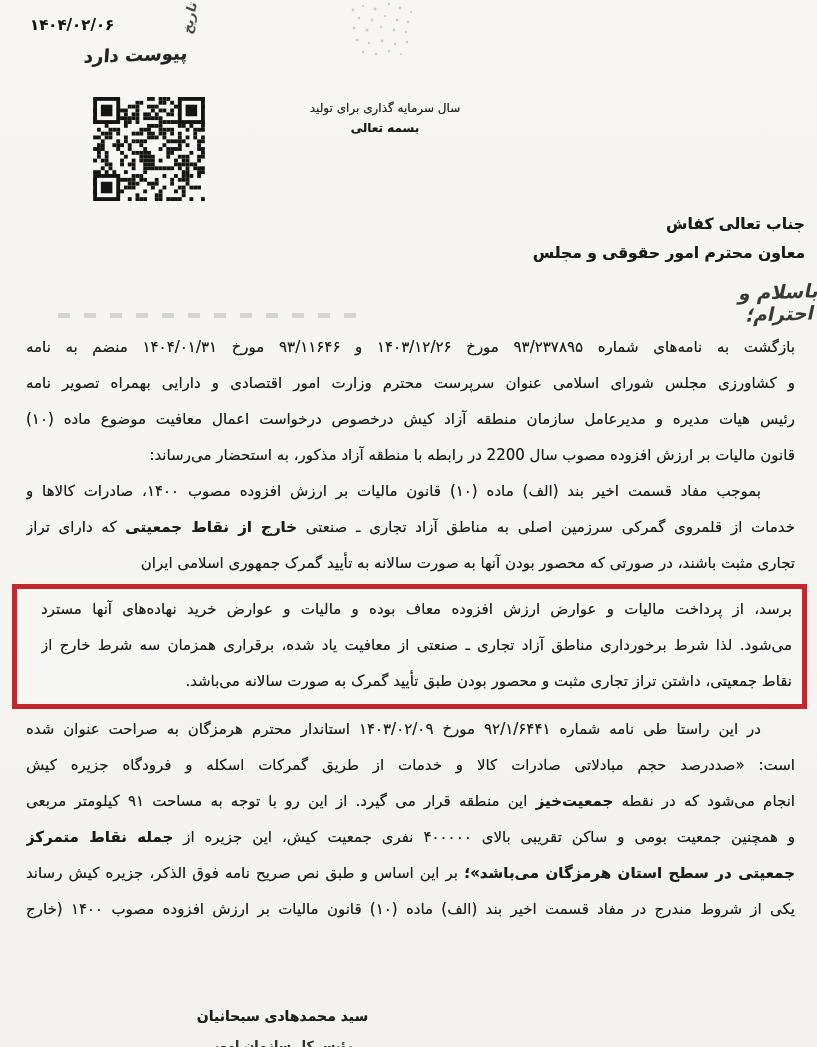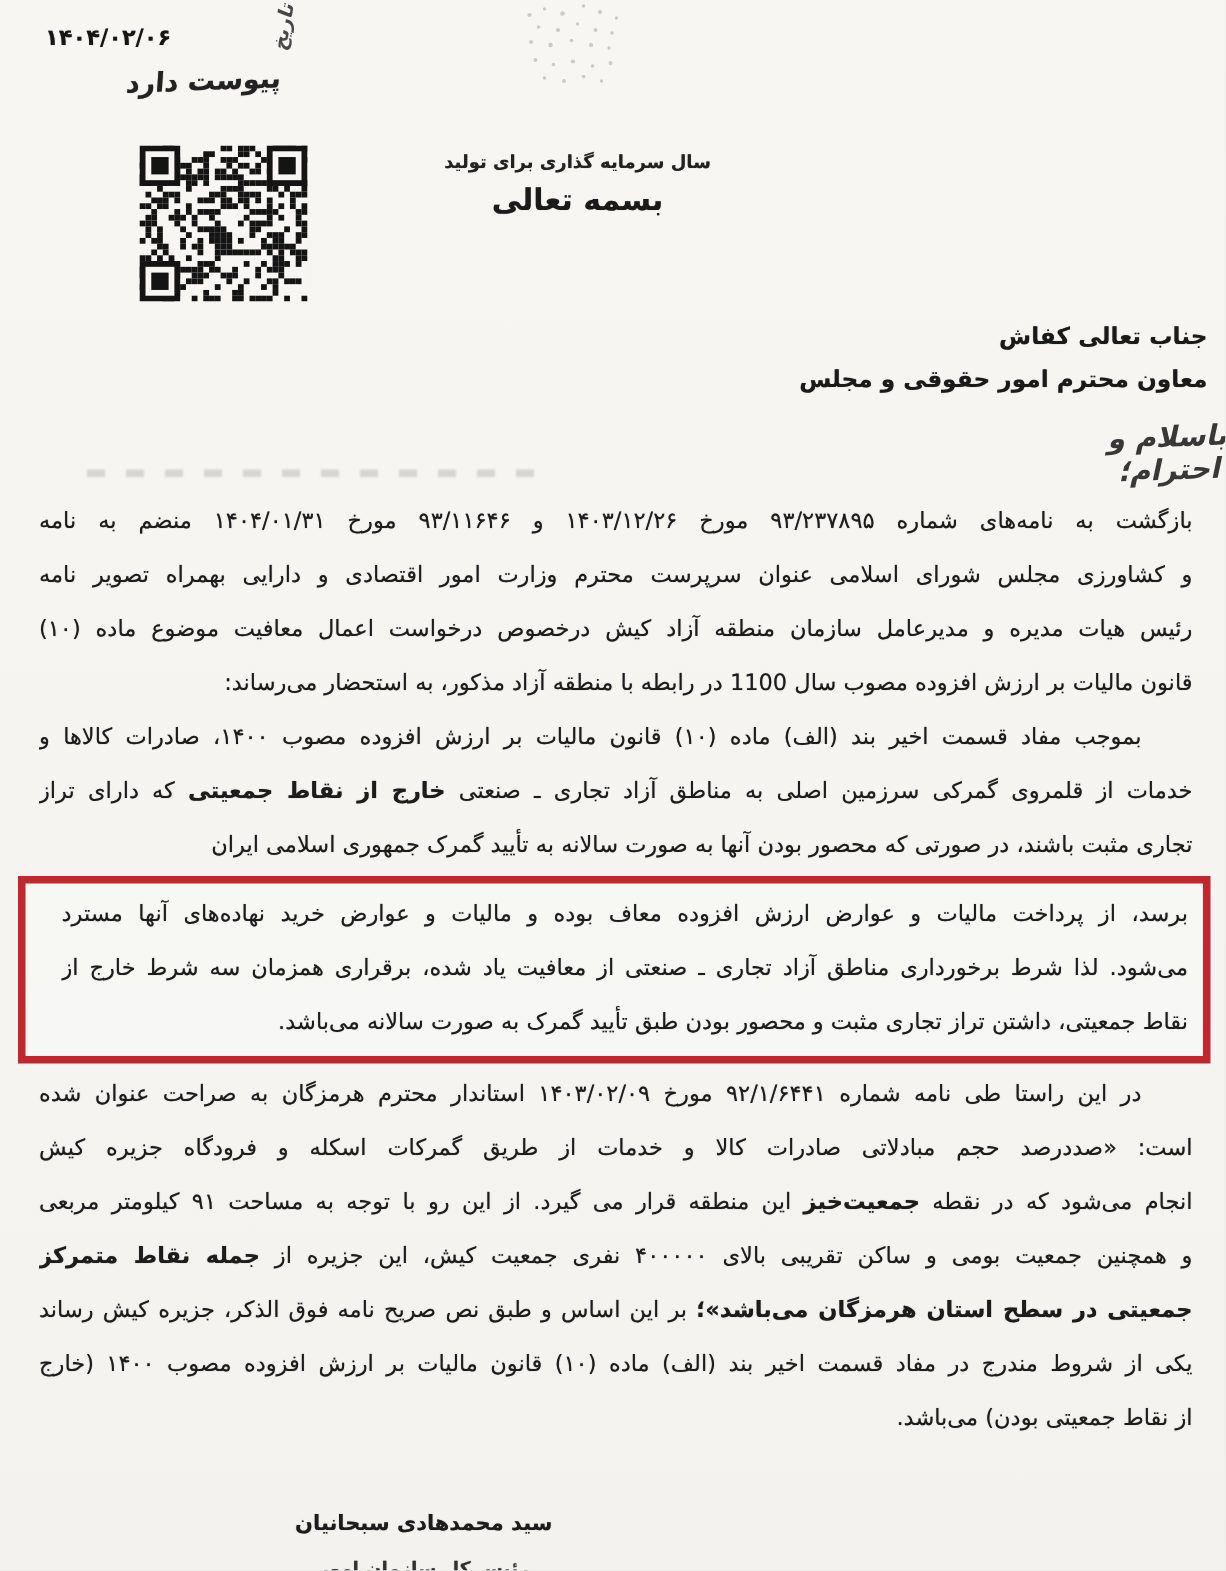--- a/index.html
+++ b/index.html
@@ -32,22 +32,22 @@
     transform:rotate(-2deg) skewX(-6deg);
     color:#222;
     text-shadow:0 0 .7px rgba(0,0,0,.5);
   }
   .stamp{position:absolute;left:345px;top:0;}
   .qr{position:absolute;left:92px;top:97px;}
   .center-head{
     position:absolute;left:290px;top:101px;width:190px;
     text-align:center;
   }
-  .slogan{font-size:12px;font-weight:bold;color:#222;text-shadow:0 0 .5px rgba(0,0,0,.5);}
-  .besm{font-size:20px;font-weight:bold;margin-top:6px;color:#1a1a1a;text-shadow:0 0 .5px rgba(0,0,0,.5);}
+  .slogan{font-size:12px;font-weight:normal;color:#222;text-shadow:0 0 .5px rgba(0,0,0,.5);}
+  .besm{font-size:12px;font-weight:bold;margin-top:6px;color:#1a1a1a;text-shadow:0 0 .5px rgba(0,0,0,.5);}
   .recipient{
     position:absolute;right:12px;top:210px;
     text-align:right;font-weight:bold;font-size:15.5px;line-height:29px;
     color:#1a1a1a;text-shadow:0 0 .6px rgba(0,0,0,.5);
   }
   .salutation{
     position:absolute;left:664px;top:282px;
     font-size:19px;font-weight:bold;
     transform:rotate(-2deg) skewX(-14deg);
     color:#242424;opacity:.9;
@@ -494,40 +494,39 @@
   </div>
 
   <div class="salutation">باسلام و احترام؛</div>
   <div class="dashes"></div>
 
   <div class="body">
     <div class="para">
         <div class="line"><span>بازگشت به نامه‌های شماره ۹۳/۲۳۷۸۹۵ مورخ ۱۴۰۳/۱۲/۲۶ و ۹۳/۱۱۶۴۶ مورخ ۱۴۰۴/۰۱/۳۱ منضم به نامه</span></div>
         <div class="line"><span>و کشاورزی مجلس شورای اسلامی عنوان سرپرست محترم وزارت امور اقتصادی و دارایی بهمراه تصویر نامه</span></div>
         <div class="line"><span>رئیس هیات مدیره و مدیرعامل سازمان منطقه آزاد کیش درخصوص درخواست اعمال معافیت موضوع ماده (۱۰)</span></div>
-        <div class="line last"><span>قانون مالیات بر ارزش افزوده مصوب سال 1100 در رابطه با منطقه آزاد مذکور، به استحضار می‌رساند:</span></div>
+        <div class="line last"><span>قانون مالیات بر ارزش افزوده مصوب سال 2200 در رابطه با منطقه آزاد مذکور، به استحضار می‌رساند:</span></div>
       </div>
     <div class="para indent">
         <div class="line"><span>بموجب مفاد قسمت اخیر بند (الف) ماده (۱۰) قانون مالیات بر ارزش افزوده مصوب ۱۴۰۰، صادرات کالاها و</span></div>
         <div class="line"><span>خدمات از قلمروی گمرکی سرزمین اصلی به مناطق آزاد تجاری ـ صنعتی </span><span class="b">خارج از نقاط جمعیتی</span><span> که دارای تراز</span></div>
         <div class="line last"><span>تجاری مثبت باشند، در صورتی که محصور بودن آنها به صورت سالانه به تأیید گمرک جمهوری اسلامی ایران</span></div>
       </div>
     <div class="para highlight-box" style="border-color: rgb(193, 39, 45); padding-left: 24px;">
         <div class="line"><span>برسد، از پرداخت مالیات و عوارض ارزش افزوده معاف بوده و مالیات و عوارض خرید نهاده‌های آنها مسترد</span></div>
         <div class="line"><span>می‌شود. لذا شرط برخورداری مناطق آزاد تجاری ـ صنعتی از معافیت یاد شده، برقراری همزمان سه شرط خارج از</span></div>
         <div class="line last"><span>نقاط جمعیتی، داشتن تراز تجاری مثبت و محصور بودن طبق تأیید گمرک به صورت سالانه می‌باشد.</span></div>
       </div>
     <div class="para indent">
         <div class="line"><span>در این راستا طی نامه شماره ۹۲/۱/۶۴۴۱ مورخ ۱۴۰۳/۰۲/۰۹ استاندار محترم هرمزگان به صراحت عنوان شده</span></div>
         <div class="line"><span>است: «صددرصد حجم مبادلاتی صادرات کالا و خدمات از طریق گمرکات اسکله و فرودگاه جزیره کیش</span></div>
         <div class="line"><span>انجام می‌شود که در نقطه </span><span class="b">جمعیت‌خیز</span><span> این منطقه قرار می گیرد. از این رو با توجه به مساحت ۹۱ کیلومتر مربعی</span></div>
         <div class="line"><span>و همچنین جمعیت بومی و ساکن تقریبی بالای ۴۰۰۰۰۰ نفری جمعیت کیش، این جزیره از </span><span class="b">جمله نقاط متمرکز</span></div>
         <div class="line"><span class="b">جمعیتی در سطح استان هرمزگان می‌باشد»؛</span><span> بر این اساس و طبق نص صریح نامه فوق الذکر، جزیره کیش رساند</span></div>
         <div class="line"><span>یکی از شروط مندرج در مفاد قسمت اخیر بند (الف) ماده (۱۰) قانون مالیات بر ارزش افزوده مصوب ۱۴۰۰ (خارج</span></div>
-        <div class="line last"><span>از نقاط جمعیتی بودن) می‌باشد.</span></div>
       </div>
   </div>
 
   <div class="signature">
     <div class="sig-name">سید محمدهادی سبحانیان</div>
     <div class="sig-title">رئیس کل سازمان امور مالیاتی کشور</div>
   </div>
 
 </div>
 

